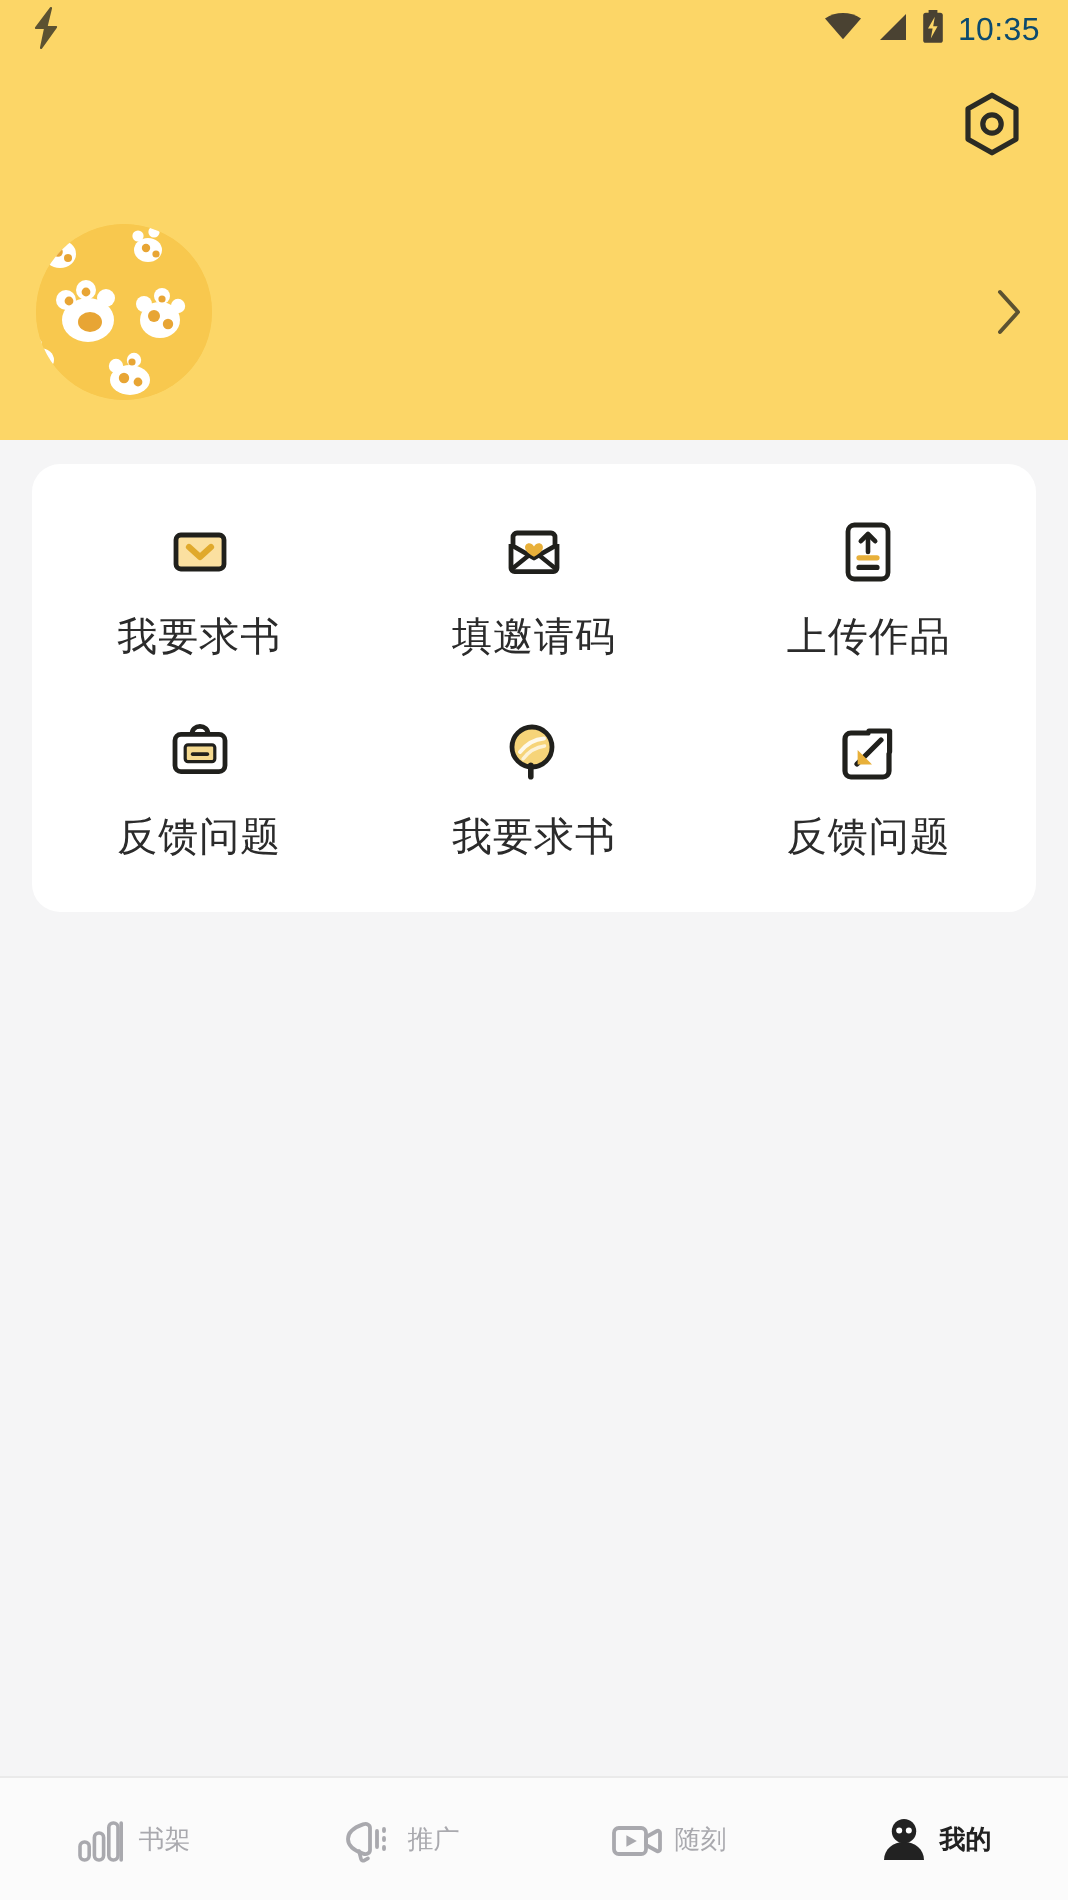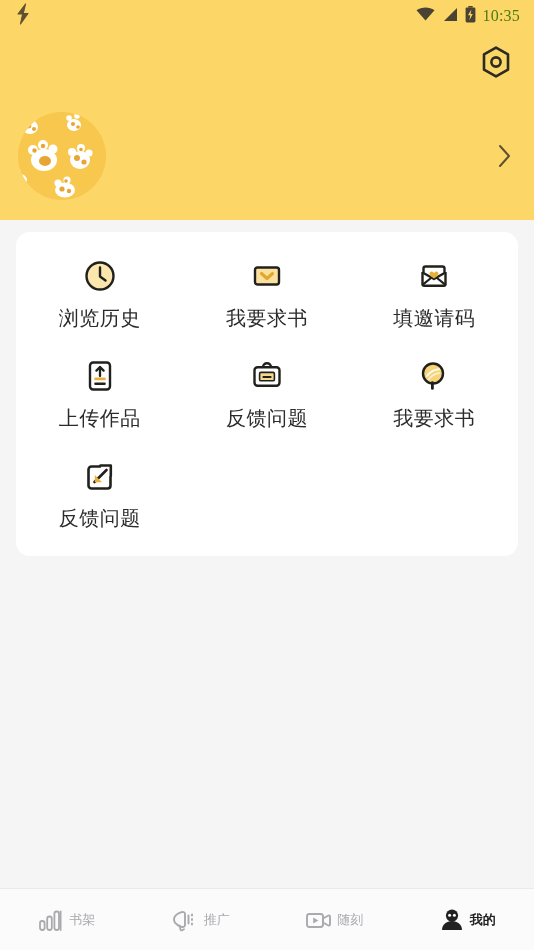--- a/index.html
+++ b/index.html
@@ -30,23 +30,23 @@
   }
   .statusbar .sb-left { display: flex; align-items: center; }
   .statusbar .sb-right {
     margin-left: auto;
     display: flex;
     align-items: center;
     gap: 7px;
   }
   .sb-time {
     font-size: 16px;
-    color: #4d7c0f;
+    color: #0c4a6e;
     letter-spacing: 0.2px;
-    font-family: Liberation Serif, serif;
+    font-family: Liberation Sans, sans-serif;
   }
 
   
   .header {
     background: #fcd667;
     flex: 0 0 auto;
     height: 188px;
     position: relative;
     padding: 0 18px;
   }
@@ -285,29 +285,20 @@
         <svg width="14" height="24" viewBox="0 0 14 24">
           <path d="M2 2 L11 12 L2 22" fill="none" stroke="#5c5231" stroke-width="2" stroke-linecap="round" stroke-linejoin="round"></path>
         </svg>
       </div>
     </div>
   </div>
 
   <div class="card">
     <div class="grid">
 
-      <div class="cell">
-        <span class="ico">
-          <svg width="34" height="34" viewBox="0 0 34 34">
-            <circle cx="17" cy="17" r="13.5" fill="#fbe6ad" stroke="#20201c" stroke-width="2.4"></circle>
-            <path d="M17 8.5 L17 17.5 L22.5 21.5" fill="none" stroke="#20201c" stroke-width="2.4" stroke-linecap="round" stroke-linejoin="round"></path>
-          </svg>
-        </span>
-        <span class="lbl">浏览历史</span>
-      </div>
 
       <div class="cell">
         <span class="ico">
           <svg width="34" height="34" viewBox="0 0 34 34">
             <rect x="5" y="8.5" width="24" height="17" rx="2.4" fill="#fbe0a0" stroke="#20201c" stroke-width="2.4"></rect>
             <path d="M11.5 14.5 L17 19.5 L22.5 14.5" fill="none" stroke="#e0a92c" stroke-width="3.1" stroke-linecap="round" stroke-linejoin="round"></path>
           </svg>
         </span>
         <span class="lbl">我要求书</span>
       </div>

